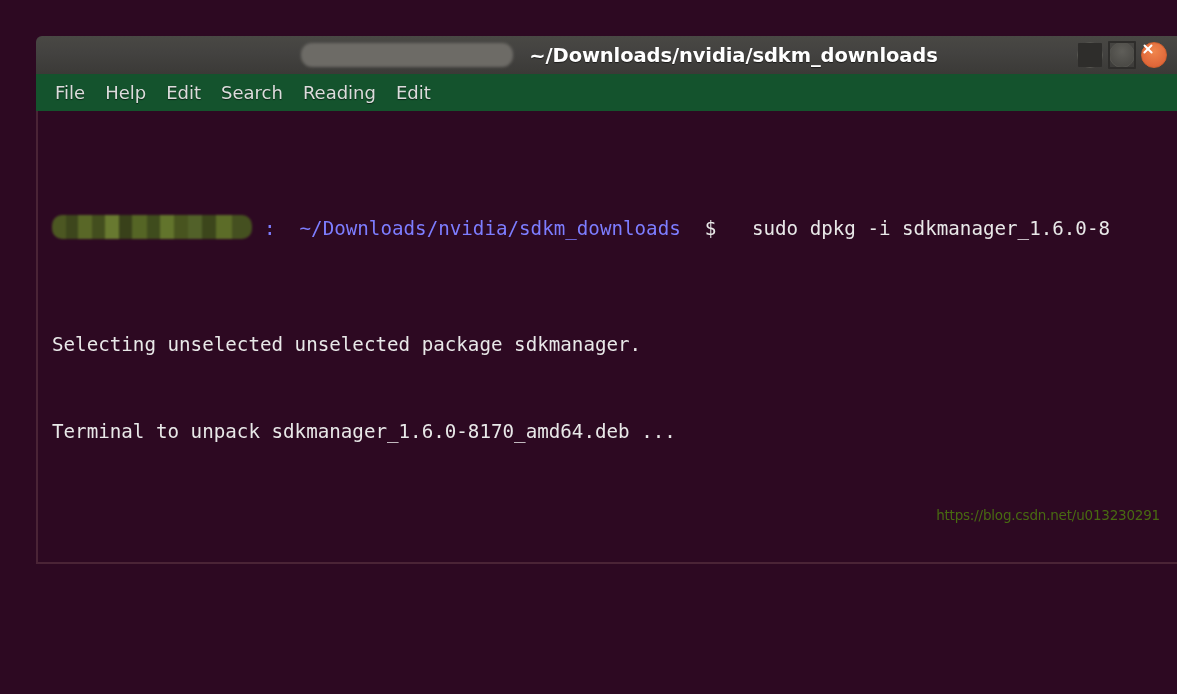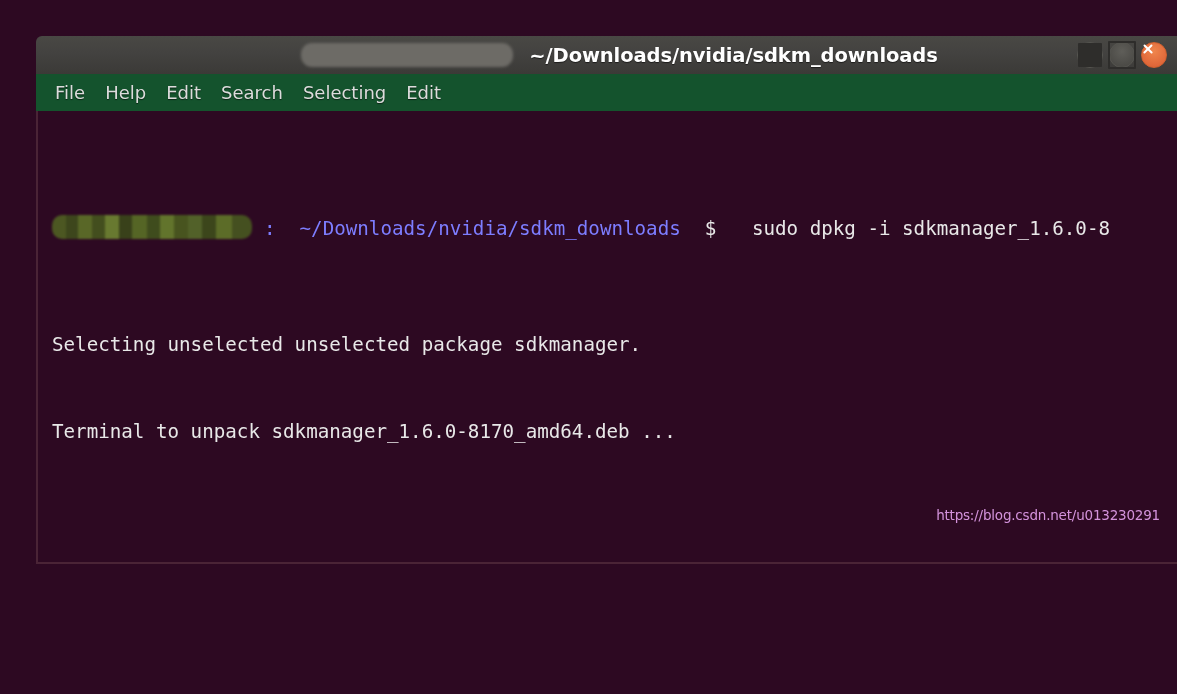--- a/index.html
+++ b/index.html
@@ -172,21 +172,21 @@
     border: 2px solid #d8d4e0;
     background: transparent;
   }
 
   .watermark {
     position: absolute;
     right: 14px;
     bottom: 27px;
     font-family: "DejaVu Sans", sans-serif;
     font-size: 13.5px;
-    color: #f0abfc;
+    color: #4d7c0f;
     opacity: 0.85;
     letter-spacing: -0.2px;
     white-space: nowrap;
   }
 </style>
 </head>
 <body>
 
 <div id="app">
 
@@ -206,21 +206,21 @@
         <span class="glyph-close"></span>
       </div>
     </div>
   </div>
 
   <div class="menubar">
     <span class="menu-item">File</span>
     <span class="menu-item">Help</span>
     <span class="menu-item">Edit</span>
     <span class="menu-item">Search</span>
-    <span class="menu-item">Selecting</span>
+    <span class="menu-item">Reading</span>
     <span class="menu-item">Edit</span>
   </div>
 
   <div class="term-outer">
     <div class="term-screen">
 
       <div class="tline"><span class="prompt-redaction"></span><span class="blue">:</span><span class="blue">~/Downloads/nvidia/sdkm_downloads</span><span>$</span><span> sudo dpkg -i sdkmanager_1.6.0-8</span></div>
 
       <div class="tline">Selecting unselected unselected package sdkmanager.</div>
       <div class="tline">Terminal to unpack sdkmanager_1.6.0-8170_amd64.deb ...</div>

